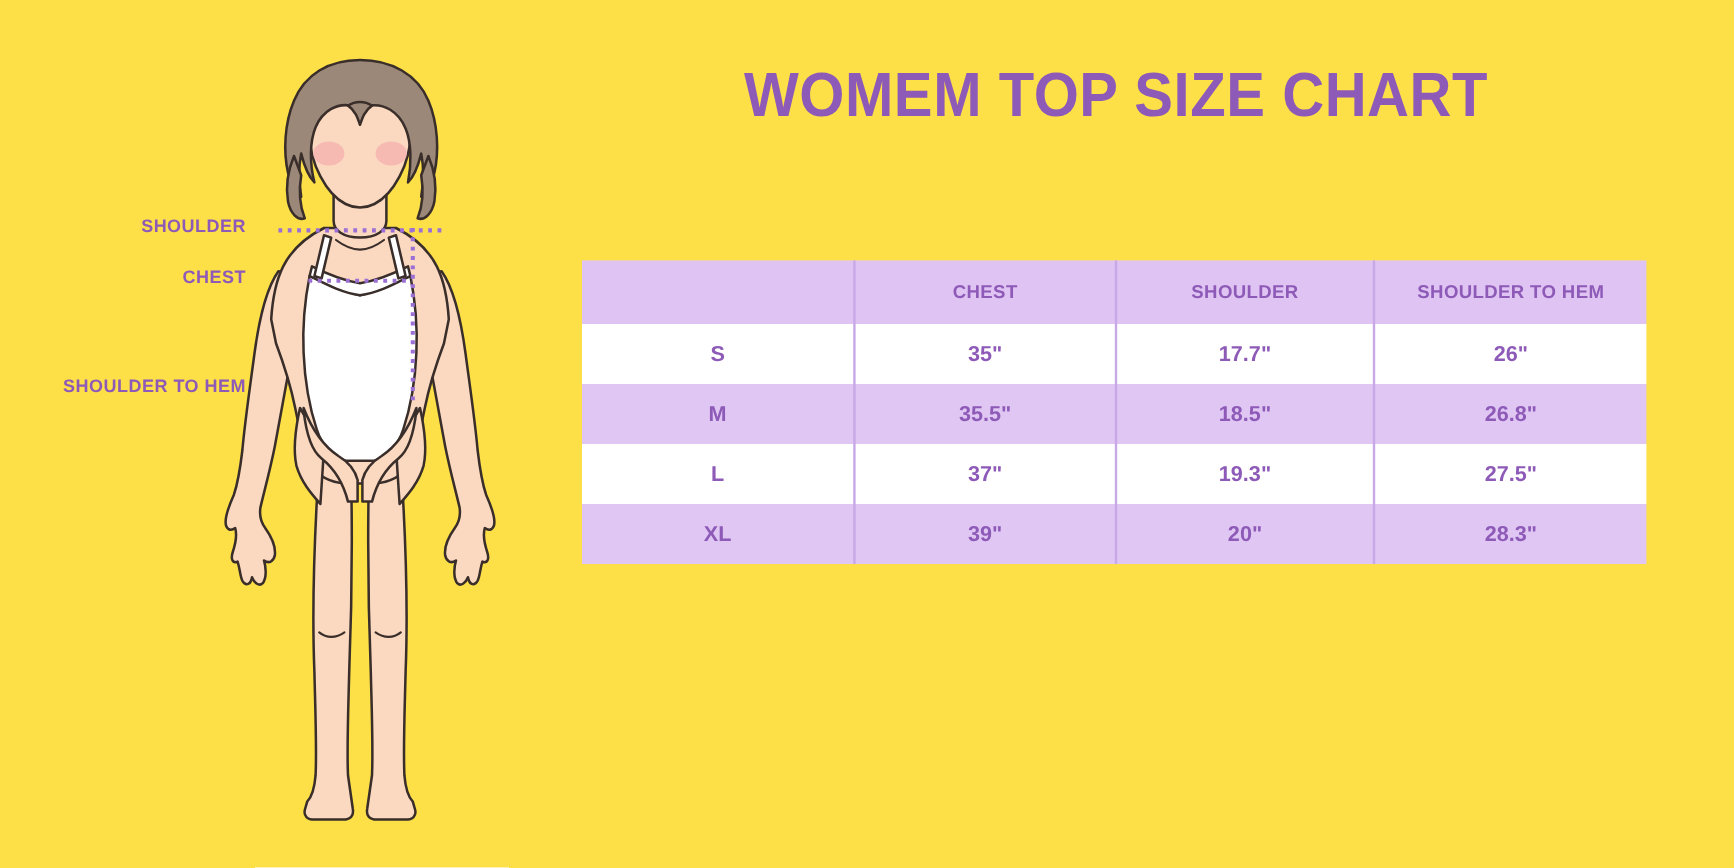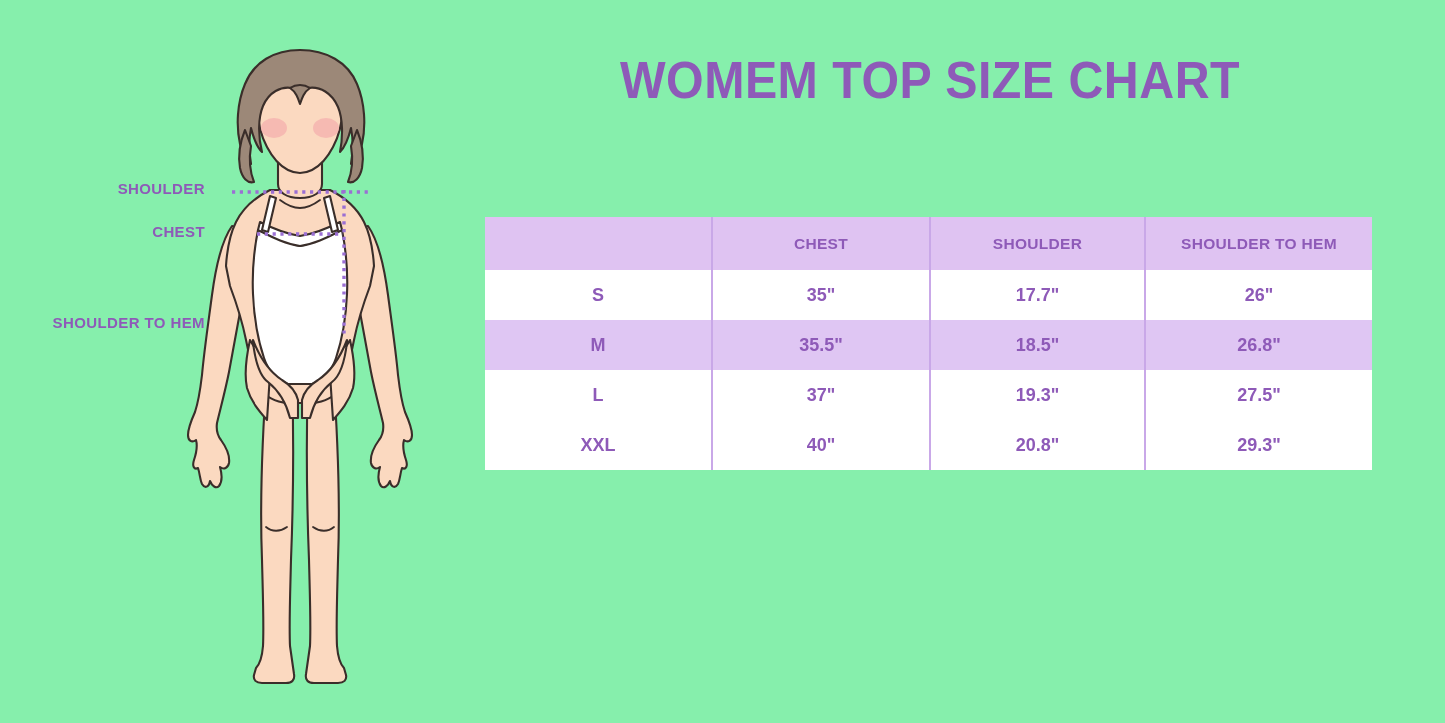--- a/index.html
+++ b/index.html
@@ -8,21 +8,21 @@
     padding: 0;
     background: #ffffff;
   }
   body {
     font-family: "Liberation Sans", sans-serif;
   }
   #page {
     position: relative;
     width: 1445px;
     height: 723px;
-    background: #86efac;
+    background: #fde047;
     overflow: hidden;
   }
 
   
   #chart-title {
     position: absolute;
     left: 470px;
     top: 50px;
     width: 920px;
     text-align: center;
@@ -350,22 +350,22 @@
         <td>35.5"</td>
         <td>18.5"</td>
         <td>26.8"</td>
       </tr>
       <tr>
         <td>L</td>
         <td>37"</td>
         <td>19.3"</td>
         <td>27.5"</td>
       </tr>
-      <tr>
-        <td>XXL</td>
-        <td>40"</td>
-        <td>20.8"</td>
-        <td>29.3"</td>
+      <tr class="striped">
+        <td>XL</td>
+        <td>39"</td>
+        <td>20"</td>
+        <td>28.3"</td>
       </tr>
     </tbody>
   </table>
 
 </div>
 
 </body></html>

